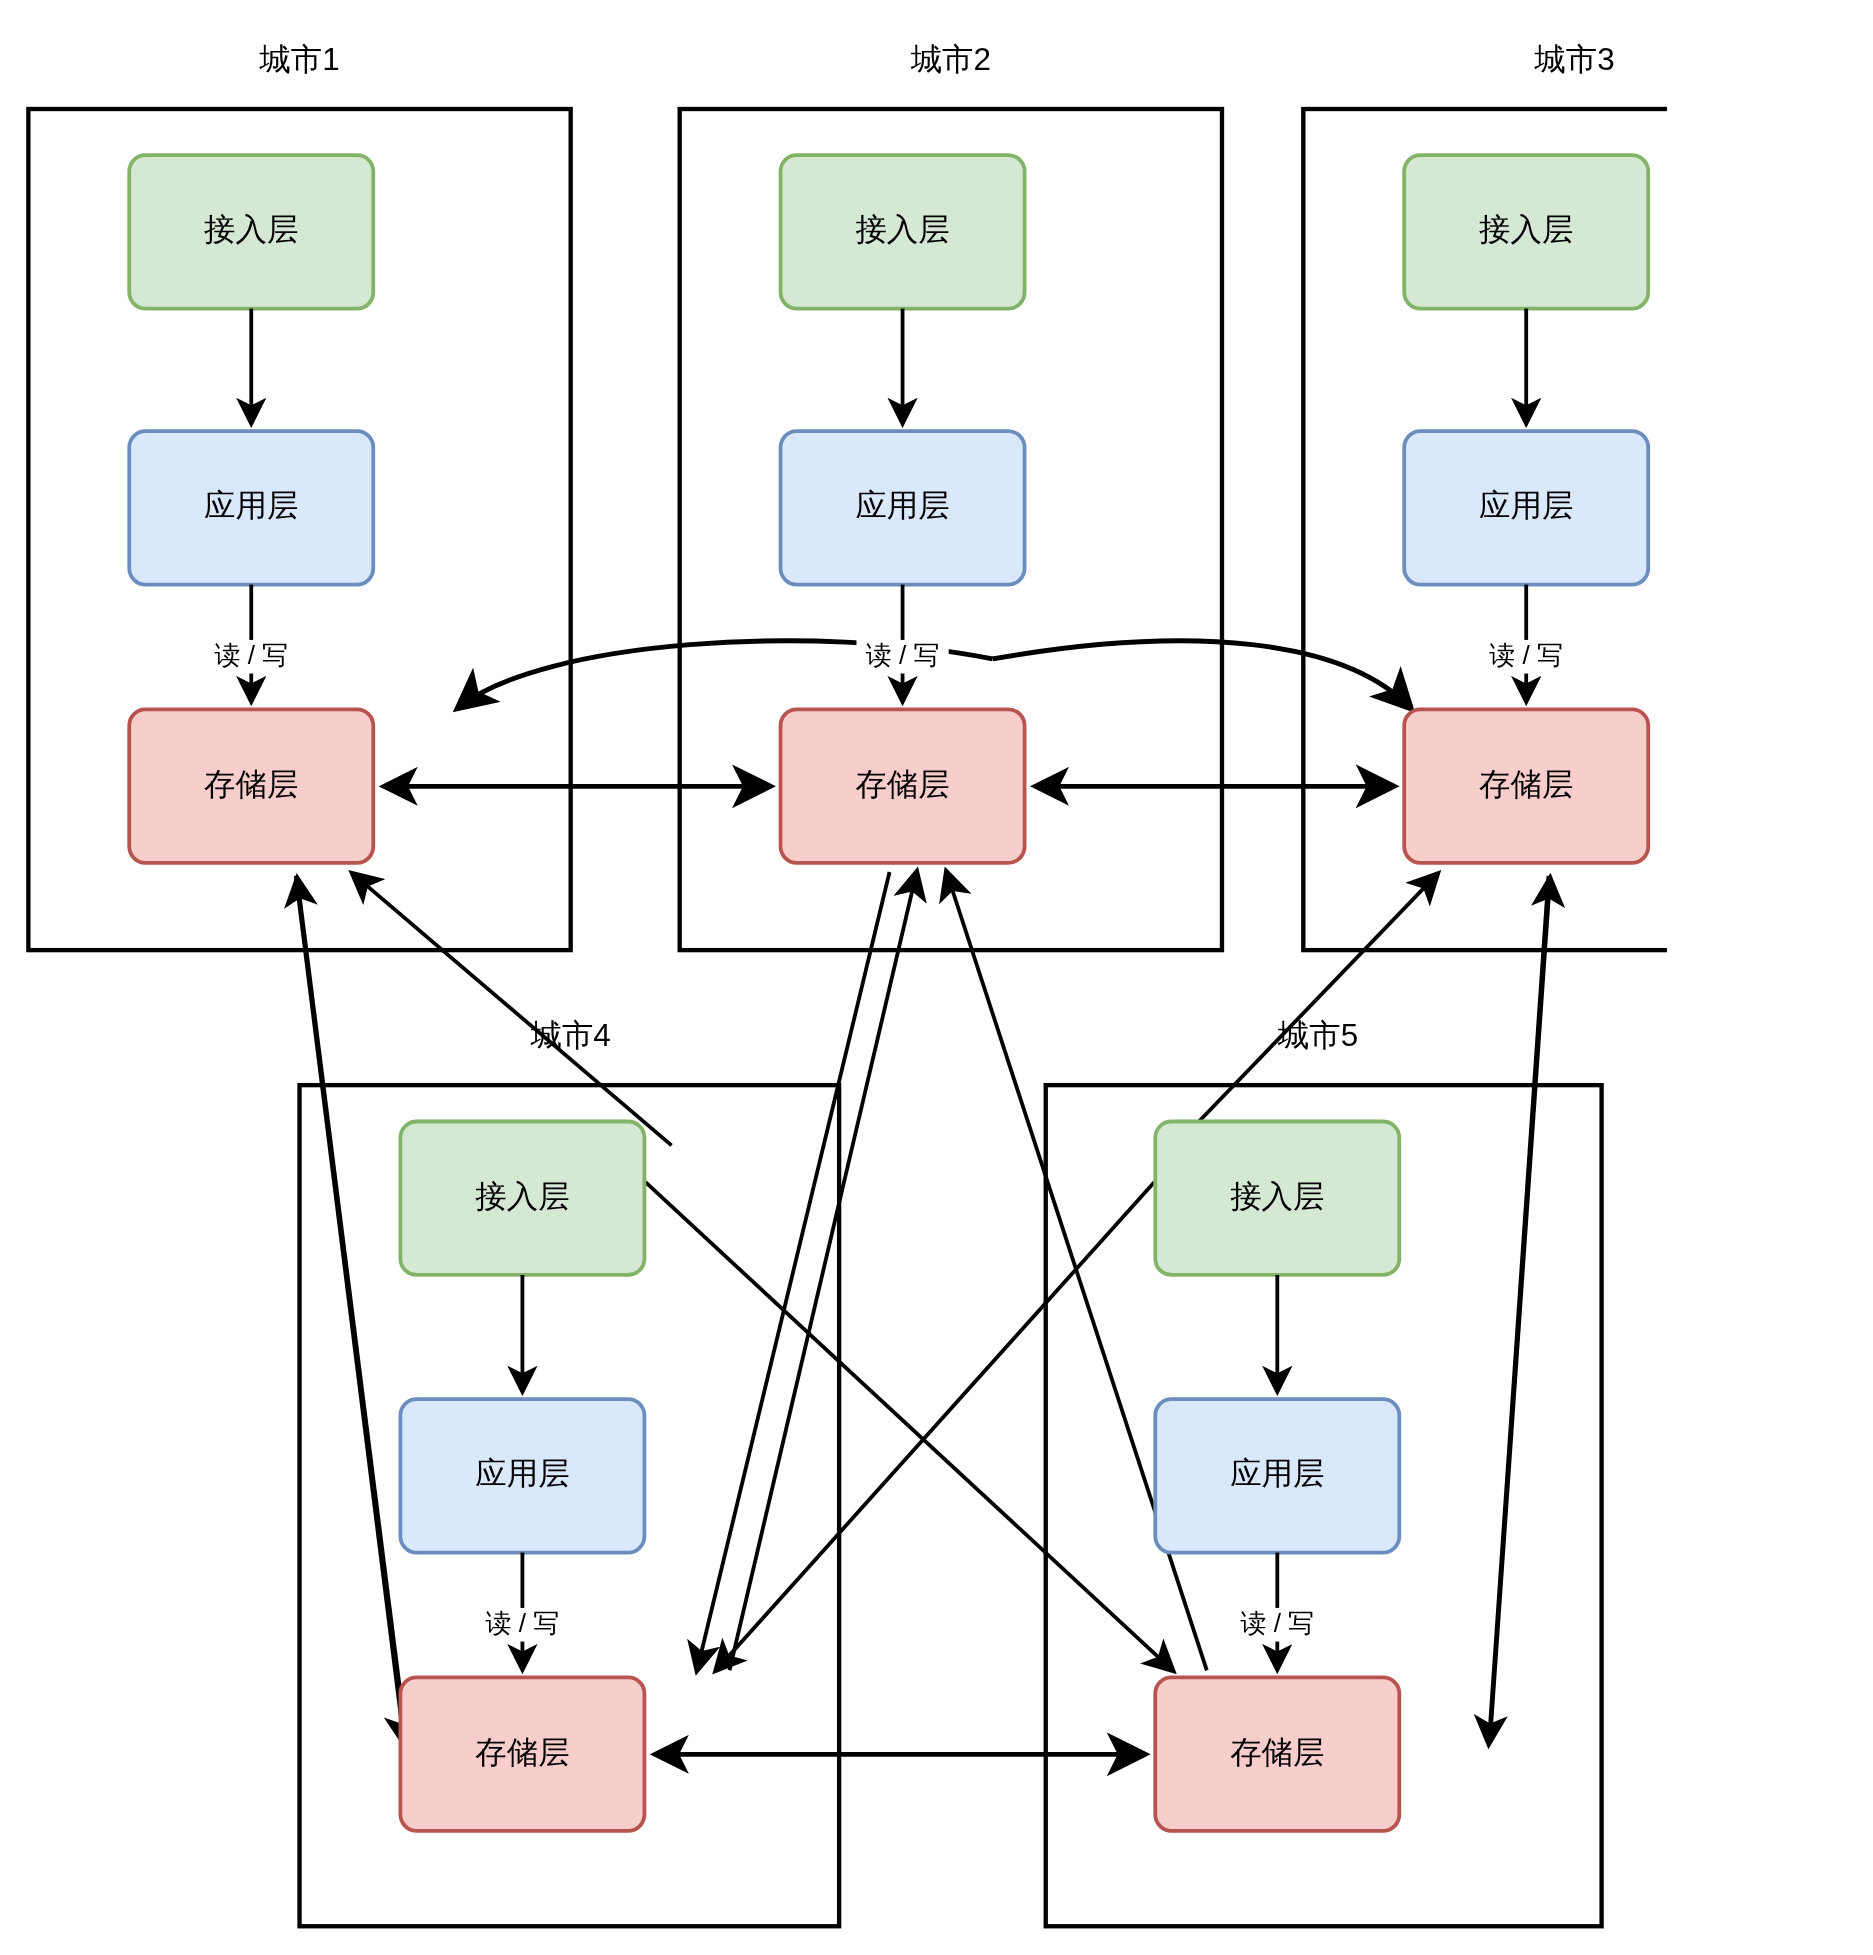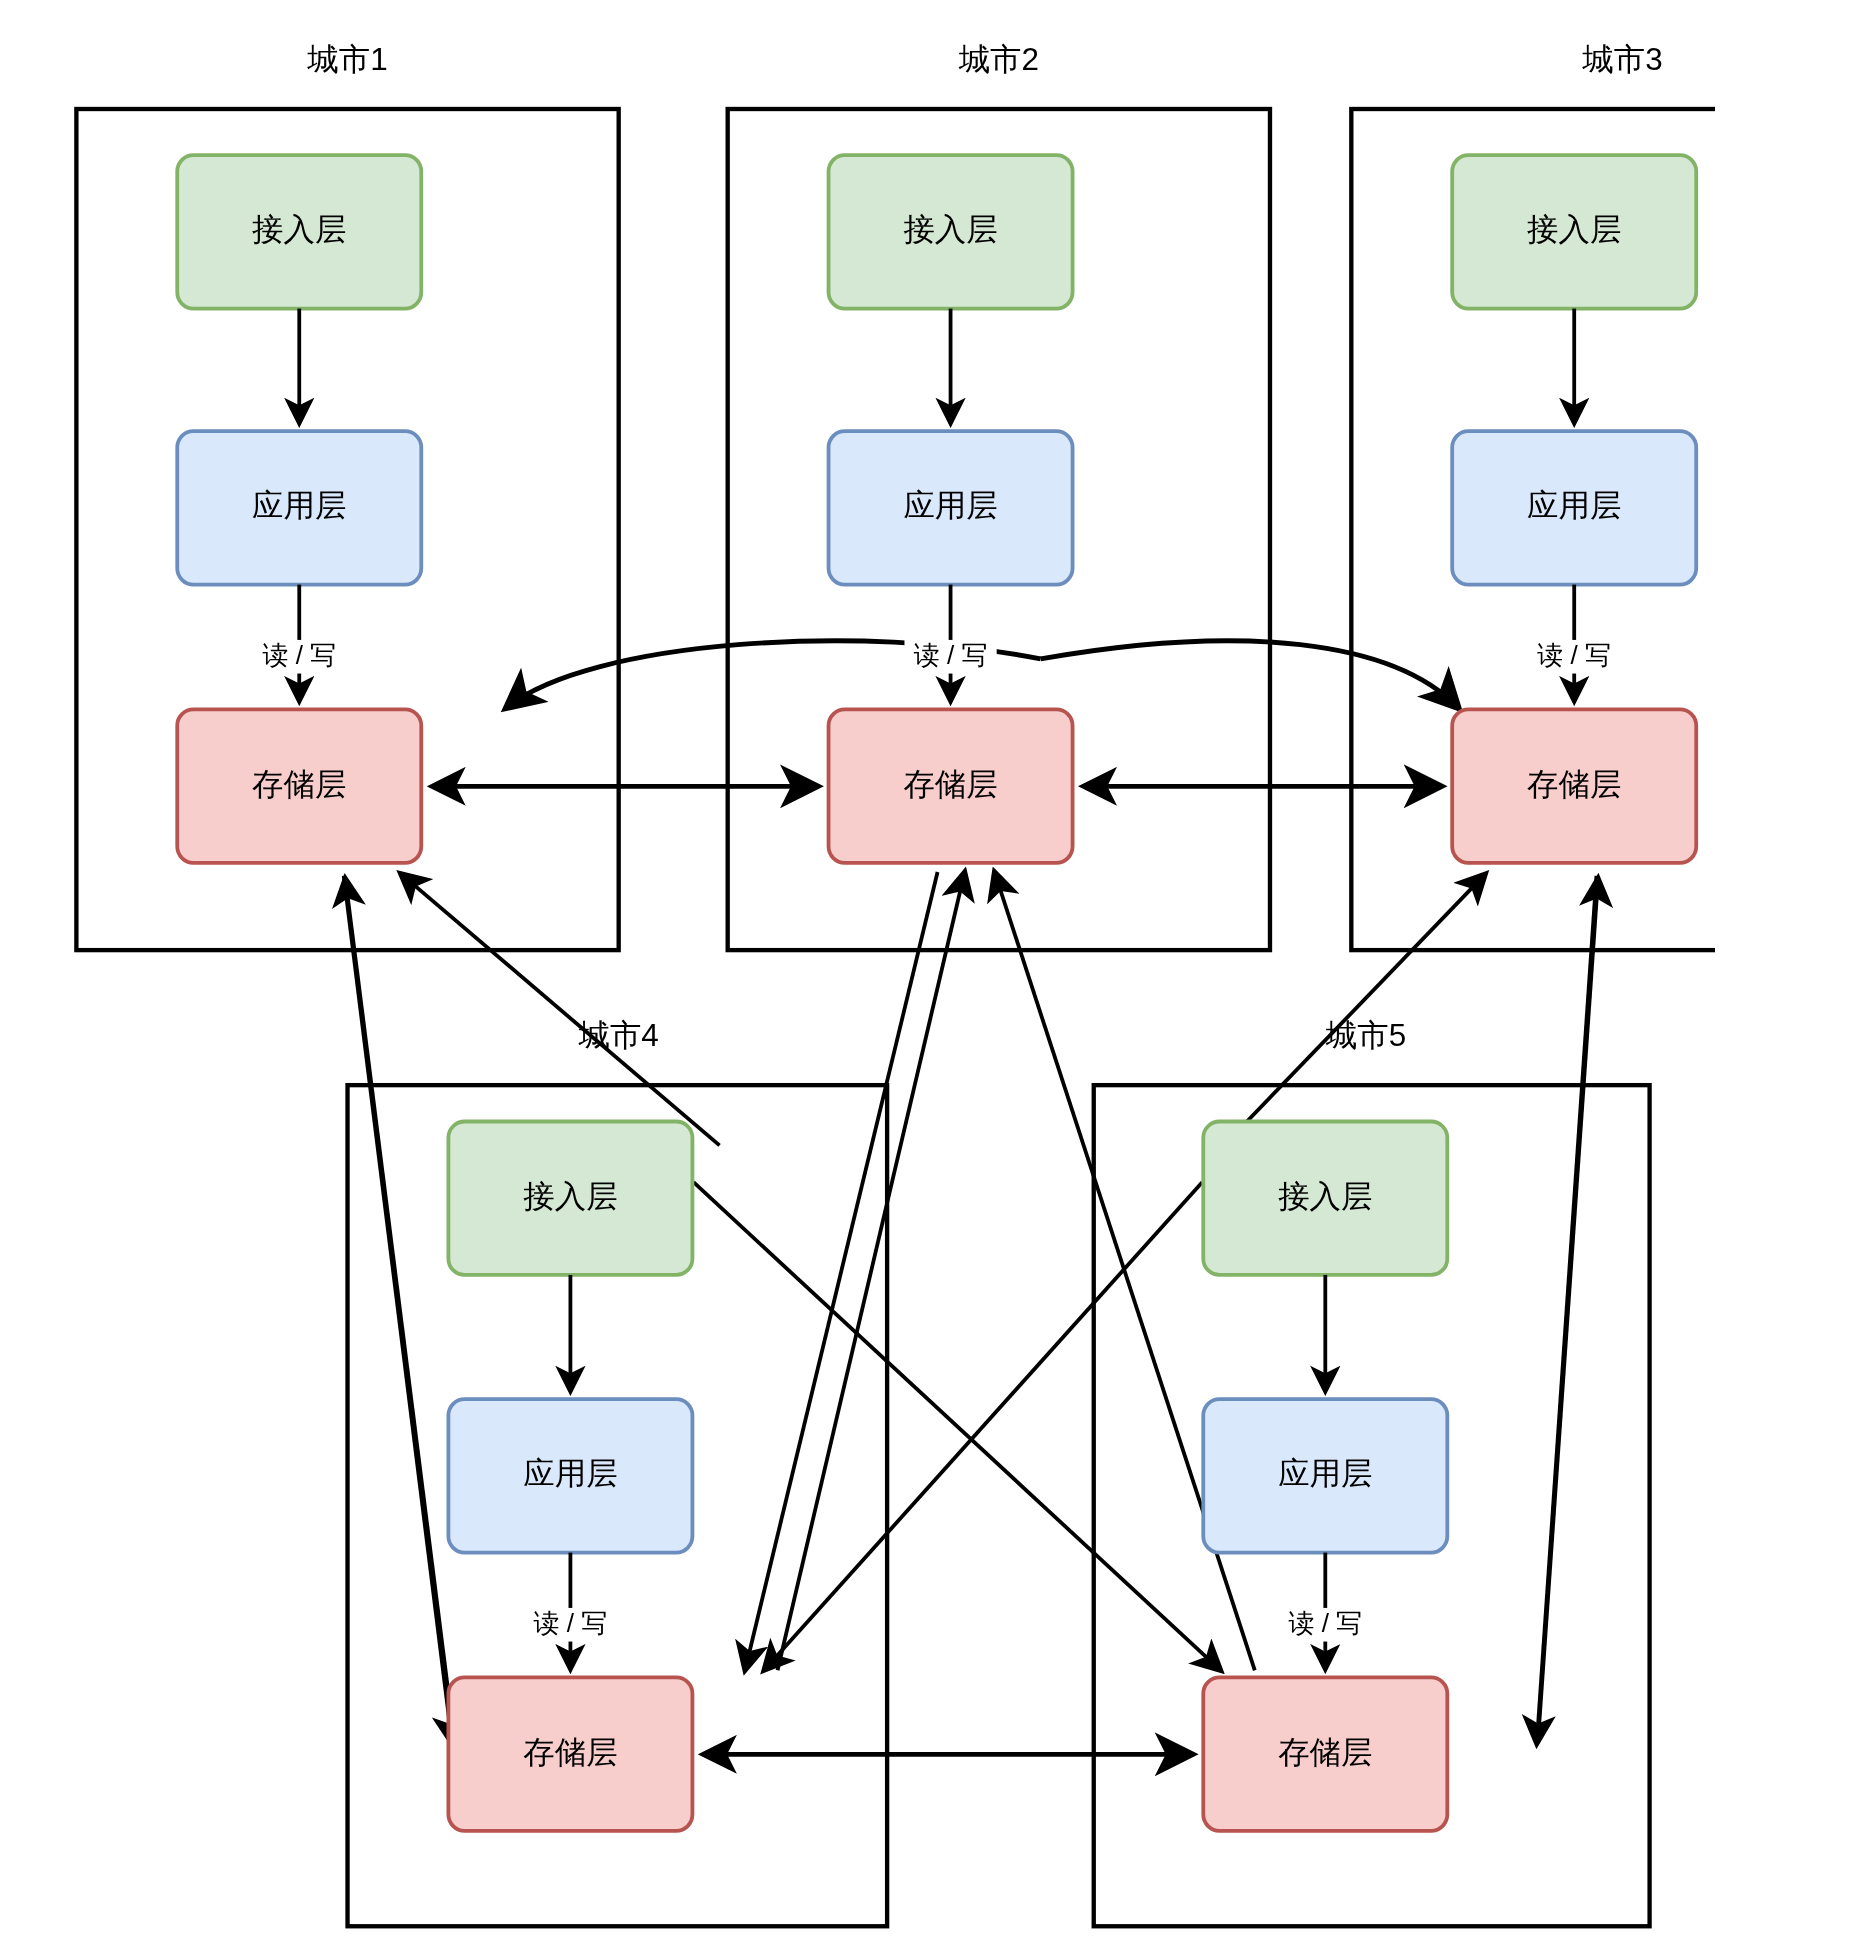--- a/index.html
+++ b/index.html
@@ -9,21 +9,20 @@
   }
   body {
     font-family: "Liberation Sans", "DejaVu Sans", sans-serif;
   }
   #diagram-root {
     position: relative;
     width: 1667px;
     height: 1955px;
     background: #ffffff;
     overflow: hidden;
-    margin-left: 48px;
   }
   svg#diagram-svg {
     display: block;
     width: 1874px;
     height: 1955px;
   }
   .city-frame {
     fill: none;
     stroke: #000000;
     stroke-width: 8;

